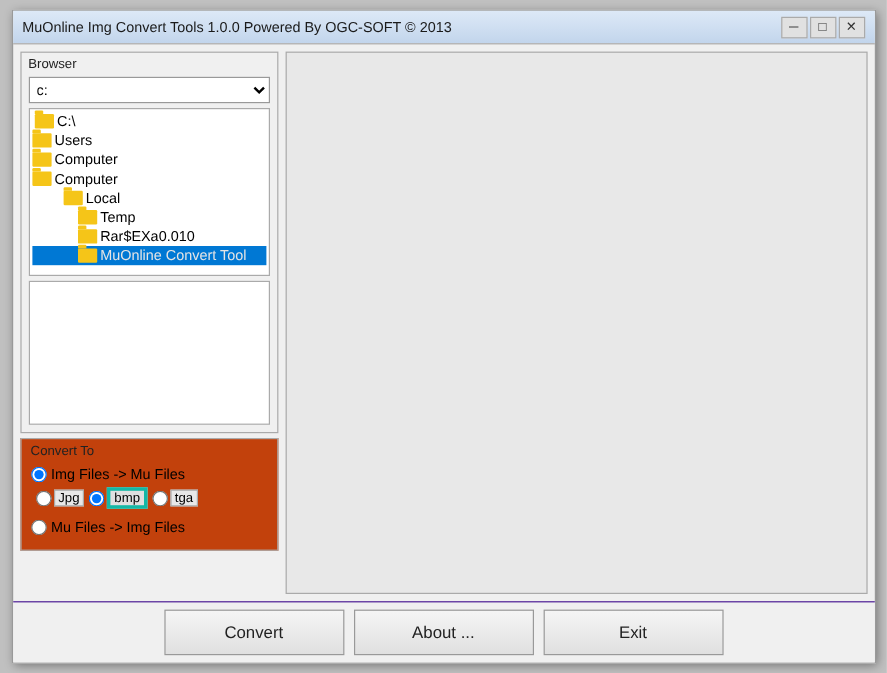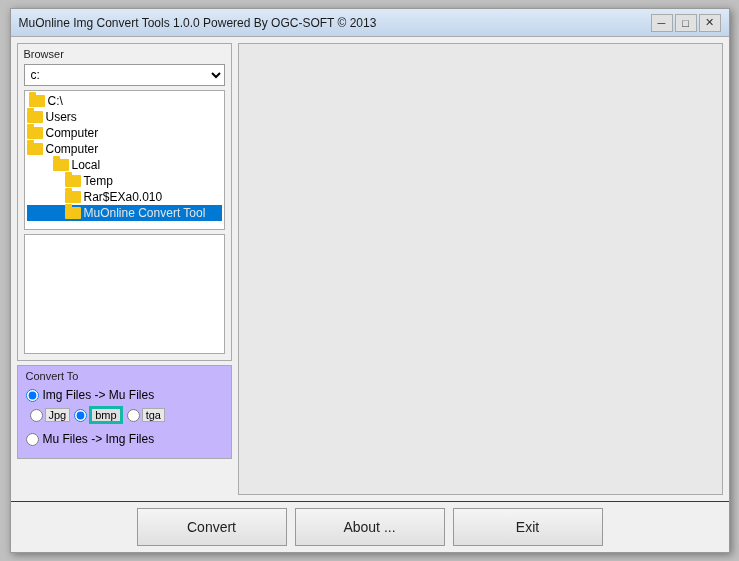--- a/index.html
+++ b/index.html
@@ -153,21 +153,21 @@
       border: 1px solid #aaa;
       height: 120px;
       margin-top: 4px;
       overflow: hidden;
     }
 
     
     .convert-to-group {
       border: 1px solid #aaa;
       padding: 4px 8px 8px;
-      background: #c4b5fd;
+      background: #c2410c;
       position: relative;
     }
 
     .convert-to-legend {
       font-size: 11px;
       color: #222;
       margin-bottom: 6px;
     }
 
     .radio-row {

